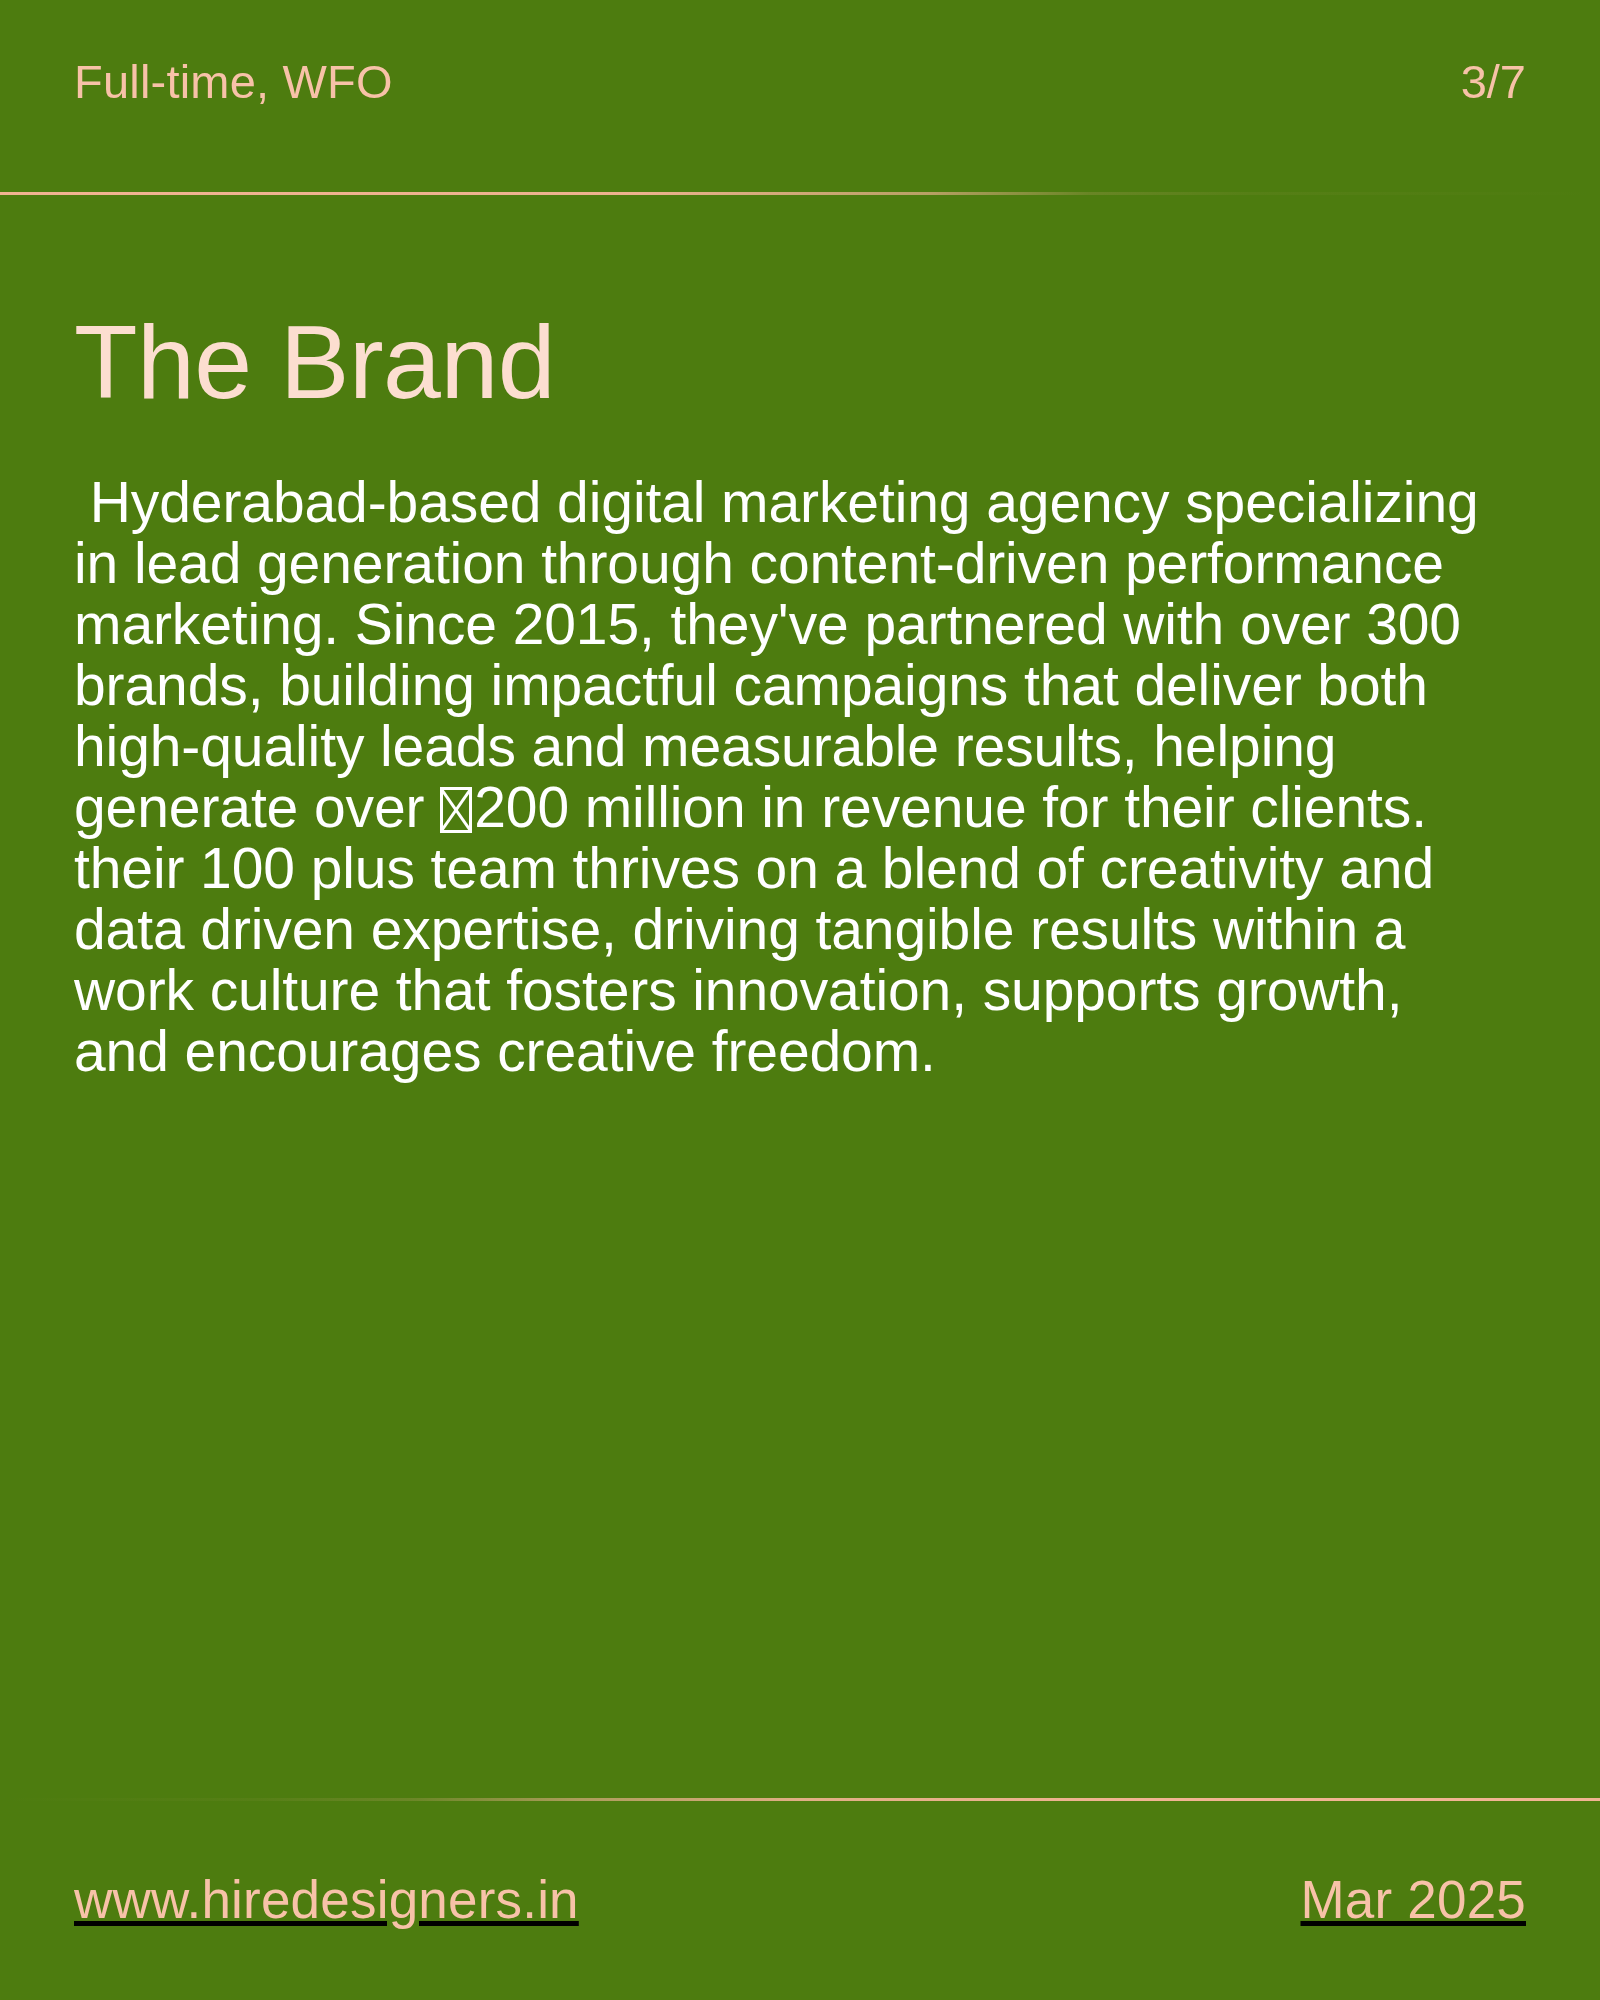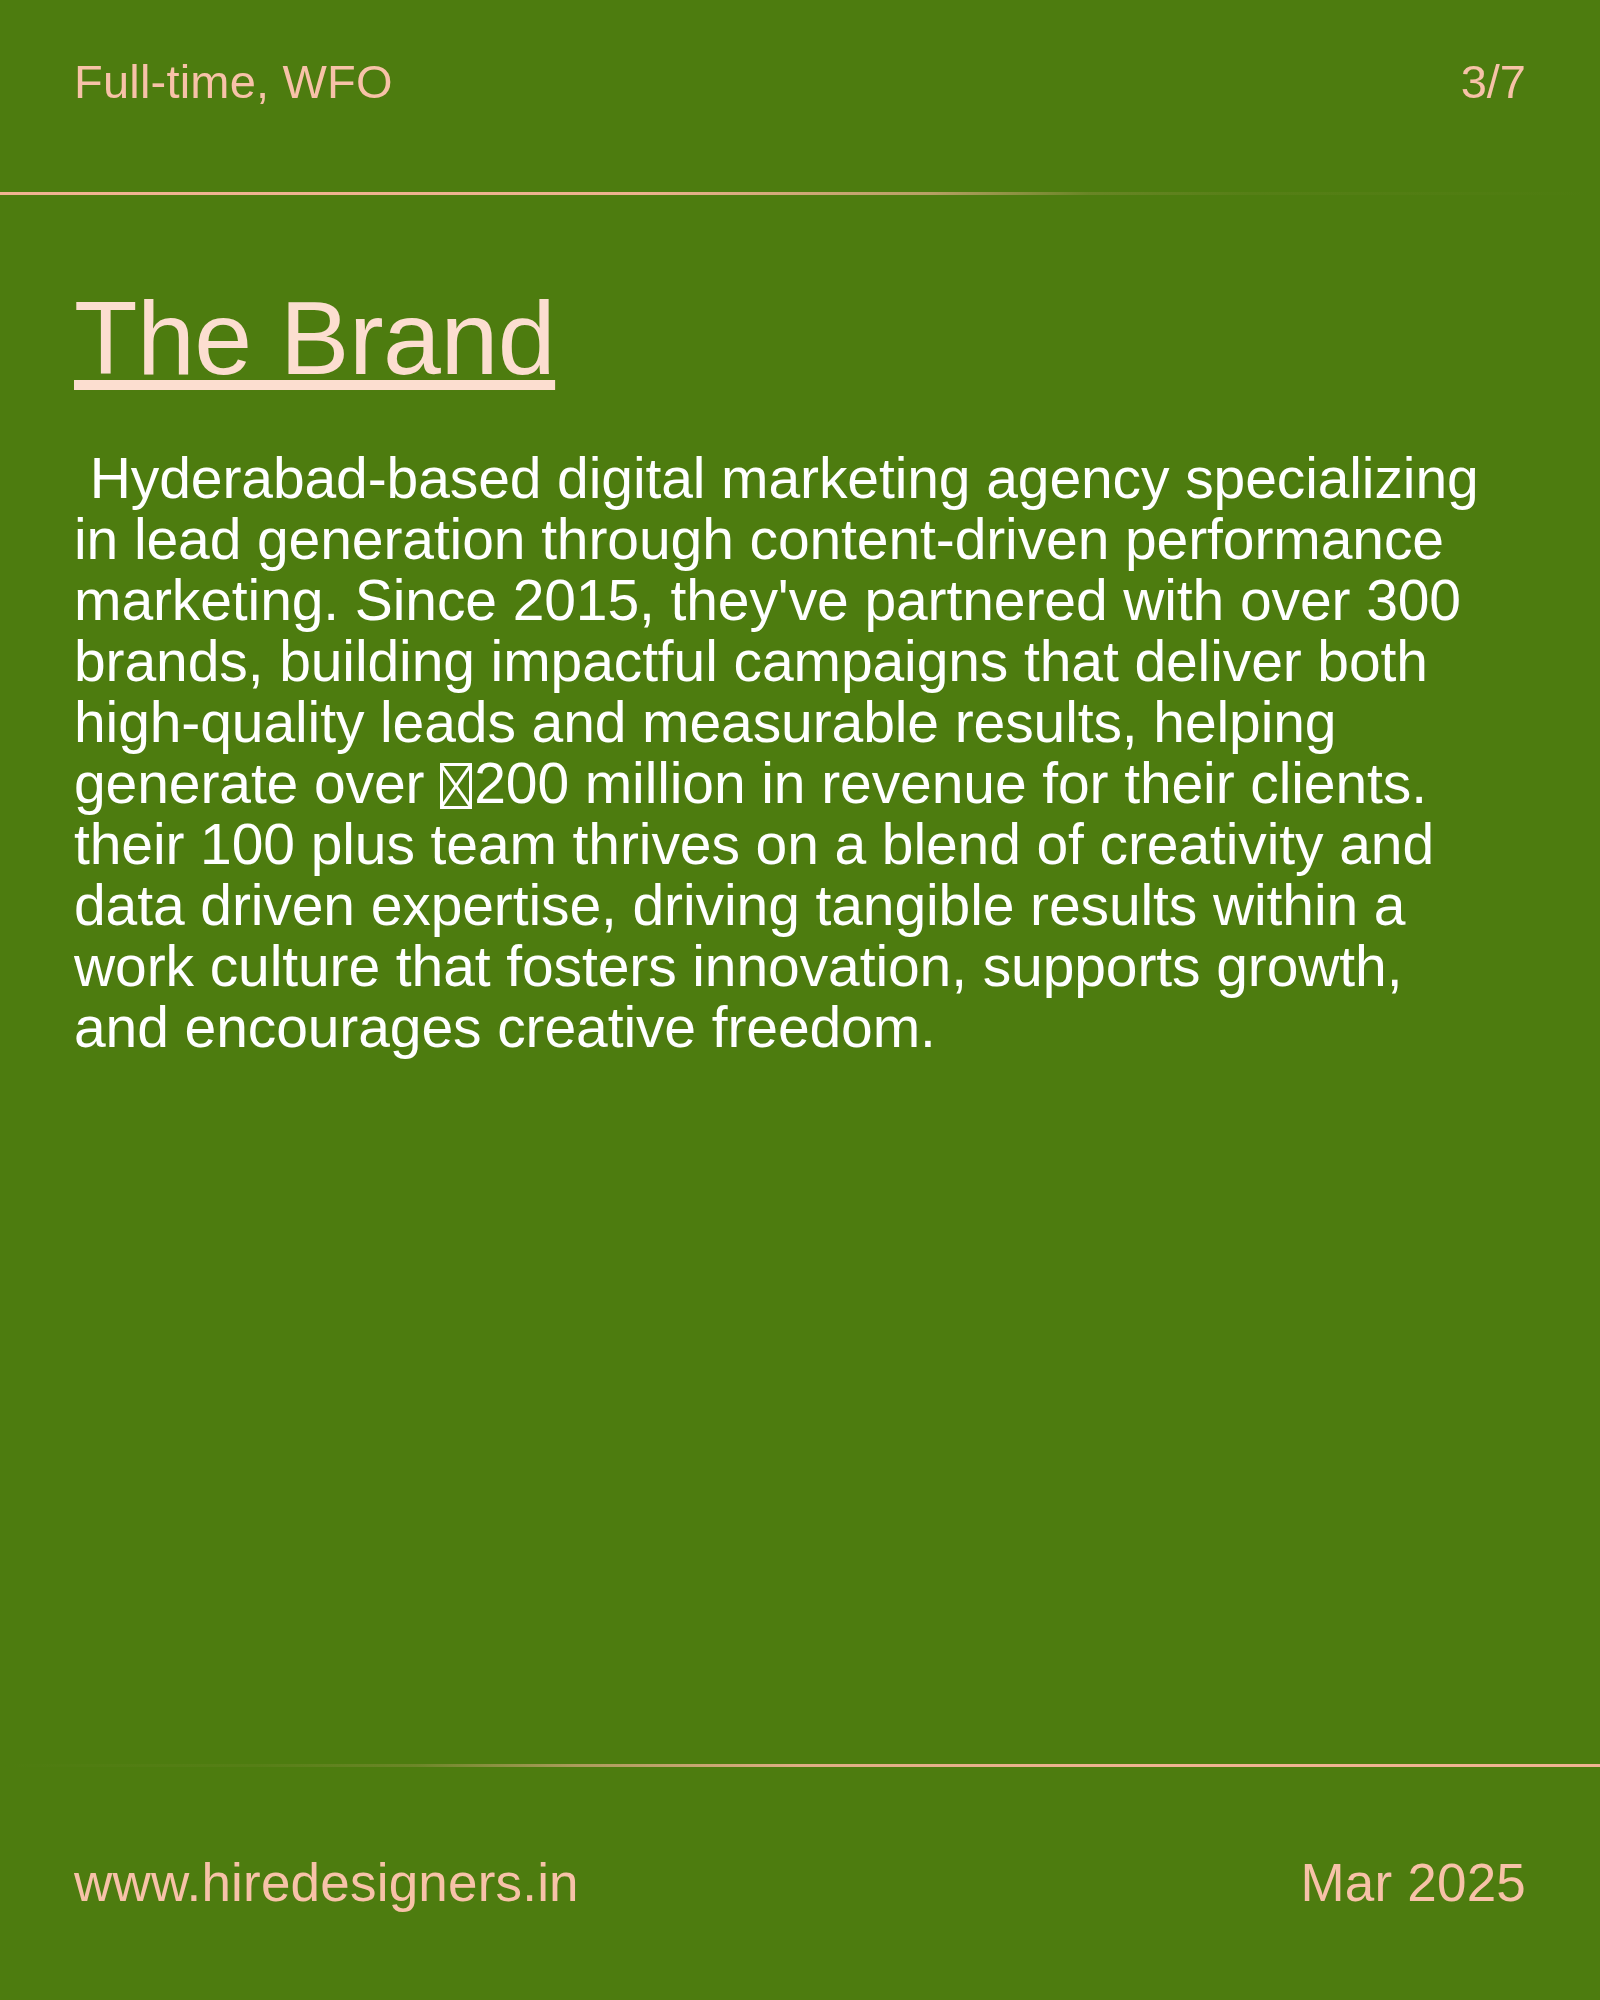--- a/index.html
+++ b/index.html
@@ -67,27 +67,26 @@
   
   .main {
     flex: 1 1 auto;
     padding: 0 74px;
     box-sizing: border-box;
     position: relative;
   }
 
   .page-title {
     margin: 0;
-    padding-top: 90px;
+    padding-top: 114px;
     font-size: 104px;
     line-height: 1.0;
     font-weight: 400;
     color: #fcded0;
     letter-spacing: -0.5px;
-    text-decoration: underline;
   }
 
   .body-copy {
     margin: 0;
     padding-top: 58px;
     font-size: 57px;
     line-height: 61px;
     font-weight: 400;
     color: #ffffff;
     letter-spacing: -0.1px;
@@ -118,26 +117,27 @@
     background: #ffffff;
     transform-origin: 50% 50%;
   }
   .tofu::before { transform: translate(-50%,-50%) rotate(35deg); }
   .tofu::after  { transform: translate(-50%,-50%) rotate(-35deg); }
 
   
   .footer {
     position: relative;
     flex: 0 0 auto;
-    height: 236px;
+    height: 202px;
     display: flex;
     align-items: center;
     justify-content: space-between;
     padding: 16px 74px;
     box-sizing: border-box;
+    text-decoration: underline;
   }
   .divider-bottom {
     position: absolute;
     left: 0;
     top: 0;
     width: 1600px;
     height: 3px;
     background: linear-gradient(to right,
         rgba(250,183,154,0.0) 0%,
         rgba(250,183,154,0.05) 16%,

